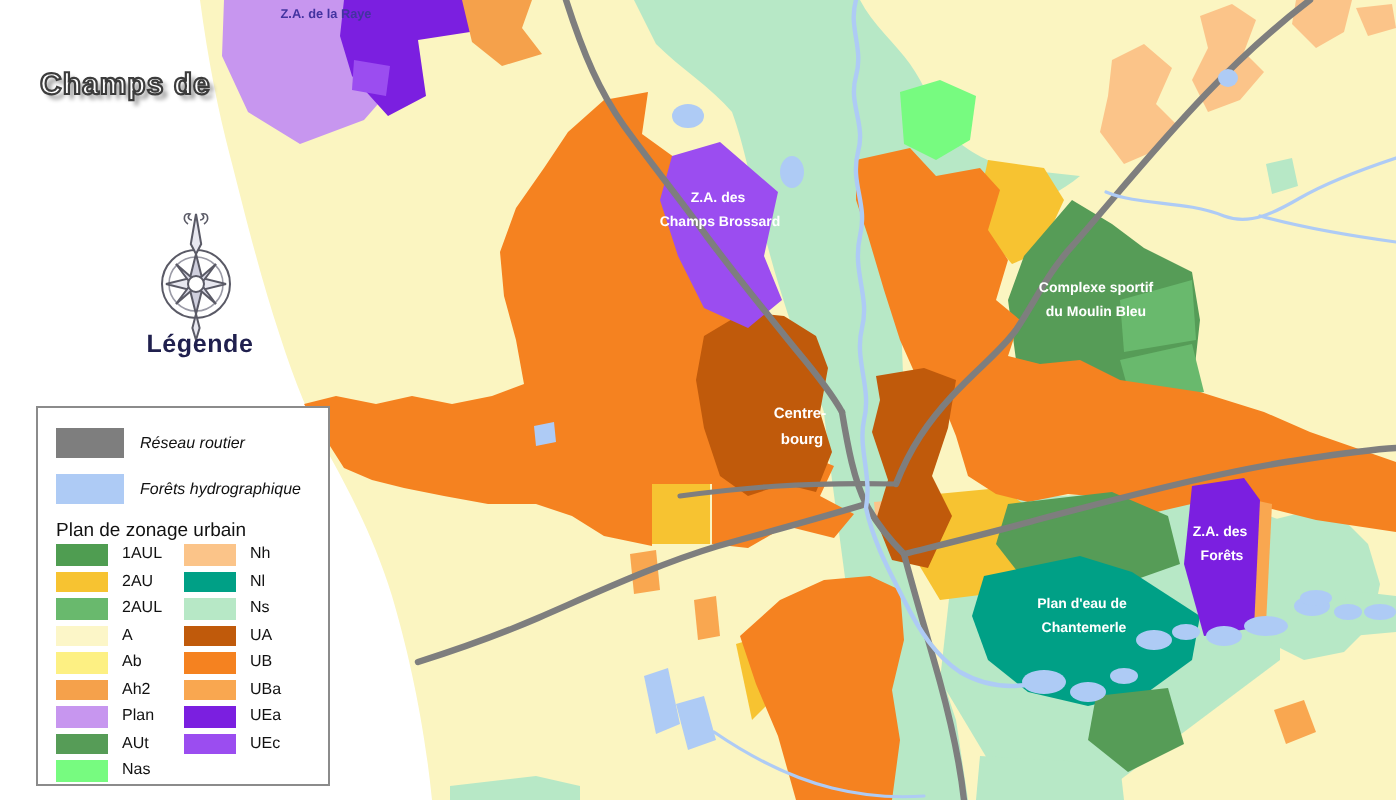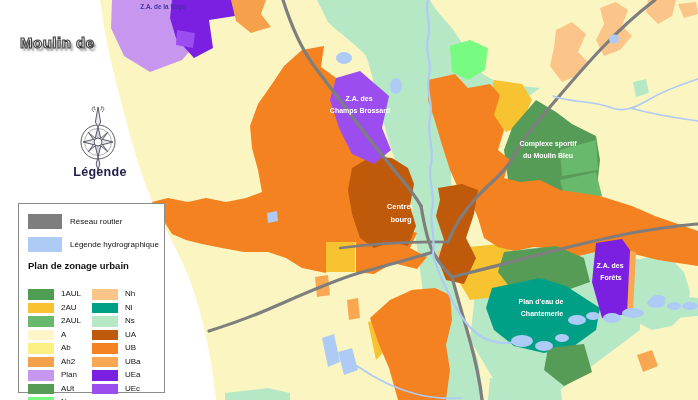--- a/index.html
+++ b/index.html
@@ -11,22 +11,22 @@
   .title .l1{font-size:15px;font-weight:bold;letter-spacing:.5px;}
   .title .l2{font-size:21px;font-weight:bold;letter-spacing:1.5px;}
   .emboss{color:#fdfdfd;-webkit-text-stroke:1.1px #3c3c3c;text-shadow:2.5px 2.5px 2px #999;}
   .compass{position:absolute;left:68px;top:104px;z-index:3;}
   .legend-heading{position:absolute;left:0;top:165px;width:200px;text-align:center;
                   font-size:12.5px;font-weight:bold;color:#20204e;z-index:3;letter-spacing:.3px;}
   .legend-box{position:absolute;left:18px;top:203px;width:147px;height:190px;z-index:3;
               background:#fff;border:1.5px solid #8b8b8b;box-sizing:border-box;padding:10px 0 0 9px;}
   .lrow{display:flex;align-items:center;margin-bottom:8px;}
   .lswatch{width:34px;height:15px;margin-right:8px;flex:none;}
-  .llabel{font-size:8px;color:#111;}
-  .zoning-heading{font-size:9.5px;font-weight:bold;color:#111;margin:2px 0 18px 0;}
+  .llabel{font-size:8px;color:#111;font-style:italic;}
+  .zoning-heading{font-size:9.5px;font-weight:normal;color:#111;margin:2px 0 1px 0;}
   .zcols{display:flex;}
   .zcol{width:64px;}
   .zitem{display:flex;align-items:flex-start;margin-bottom:3px;}
   .zswatch{width:26px;height:10.5px;flex:none;}
   .zlabel{font-size:8px;color:#111;margin-left:7px;white-space:nowrap;}
   
   .map-label{fill:#ffffff;font-weight:bold;font-size:7px;text-anchor:middle;
              font-family:"Liberation Sans",sans-serif;}
   .map-label.big{font-size:7.5px;}
   .map-label.dark{fill:#4333a0;font-size:6.4px;}
@@ -176,21 +176,21 @@
       <tspan x="611" y="268">Z.A. des</tspan>
       <tspan x="611" y="280">Forêts</tspan>
     </text>
     <text class="map-label">
       <tspan x="542" y="304">Plan d'eau de</tspan>
       <tspan x="542" y="316">Chantemerle</tspan>
     </text>
   </svg>
 
   <div class="title">
-    <div class="l1 emboss">Moulin de</div>
+    <div class="l1 emboss">Champs de</div>
   </div>
 
   <svg class="compass" width="60" height="70" viewBox="0 0 60 70">
     <g stroke="#5a5a66" stroke-width="1" fill="#f4f4f8">
       <circle cx="30" cy="38" r="17" fill="#ffffff"></circle>
       <circle cx="30" cy="38" r="13.5" fill="none" stroke="#9a9aa6" stroke-width=".8"></circle>
       <polygon points="30,3 32.6,18 30,23 27.4,18" fill="#e8e8f0"></polygon>
       <path d="M26,8 C23,6 24,2 27,3 C25,5 27,6 28,6 M34,8 C37,6 36,2 33,3 C35,5 33,6 32,6" fill="none" stroke-width=".8"></path>
       <polygon points="30,23 33,35 30,38 27,35" fill="#cfcfdd"></polygon>
       <polygon points="30,53 33,41 30,38 27,41" fill="#cfcfdd"></polygon>
@@ -207,21 +207,21 @@
 
   <div class="legend-heading">Légende</div>
 
   <div class="legend-box">
     <div class="lrow">
       <span class="lswatch" style="background: rgb(126, 126, 126);"></span>
       <span class="llabel">Réseau routier</span>
     </div>
     <div class="lrow">
       <span class="lswatch" style="background: rgb(174, 203, 245);"></span>
-      <span class="llabel">Légende hydrographique</span>
+      <span class="llabel">Forêts hydrographique</span>
     </div>
     <div class="zoning-heading">Plan de zonage urbain</div>
     <div class="zcols">
       <div class="zcol" id="zone-col-left">
     <div class="zitem">
       <span class="zswatch" style="background: rgb(79, 157, 81);"></span>
       <span class="zlabel">1AUL</span>
     </div>
 
     <div class="zitem">

